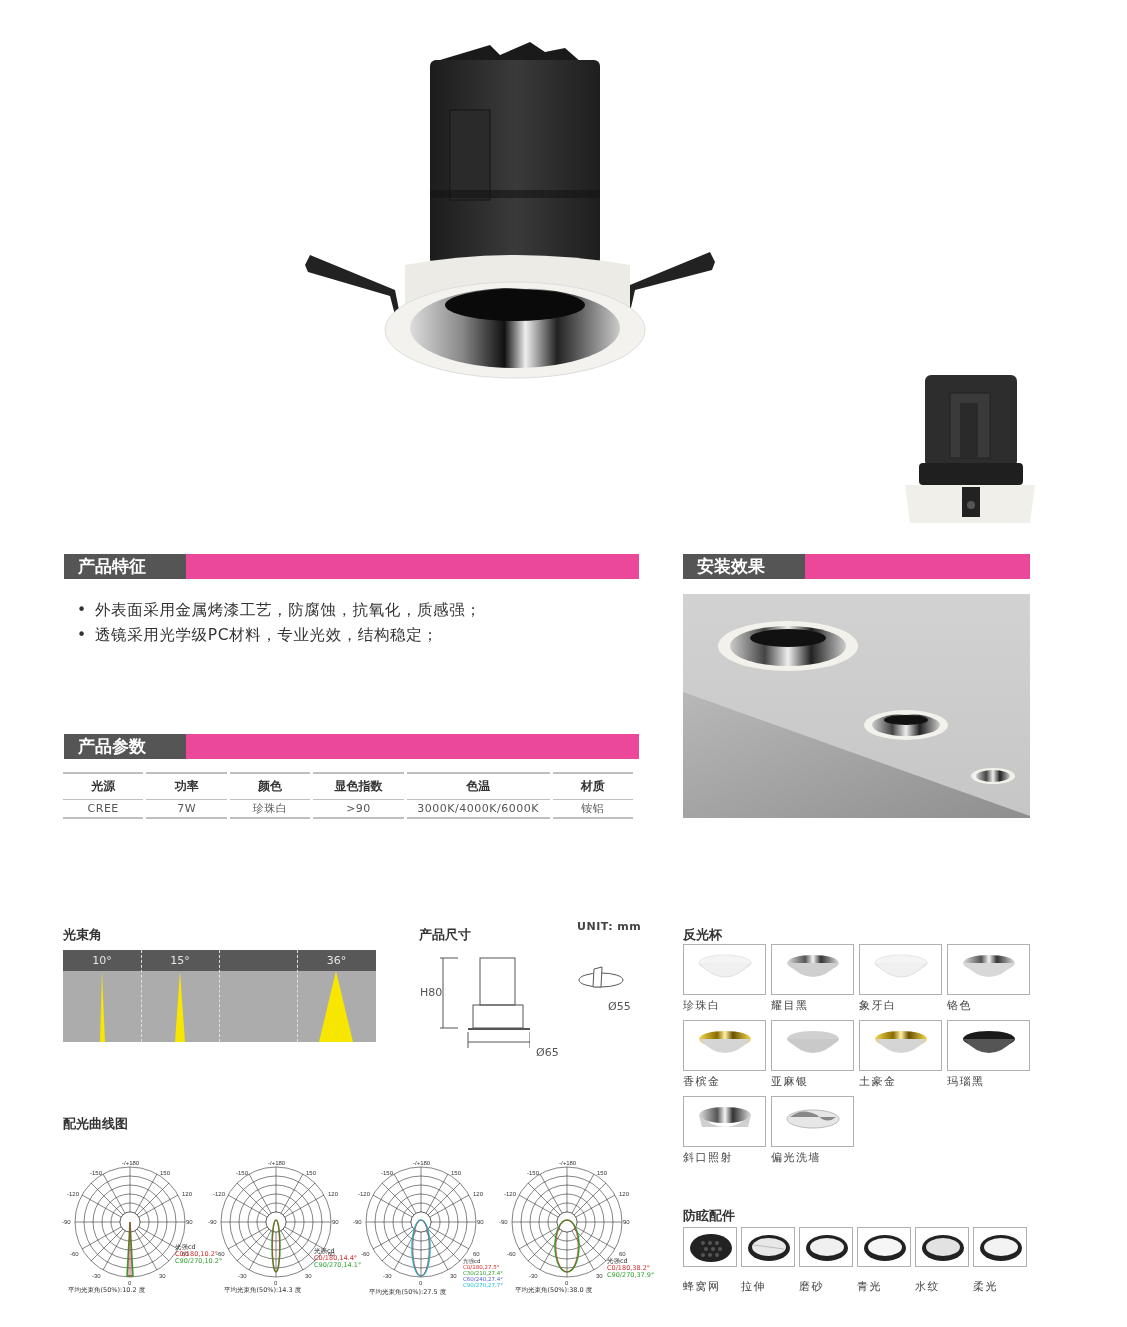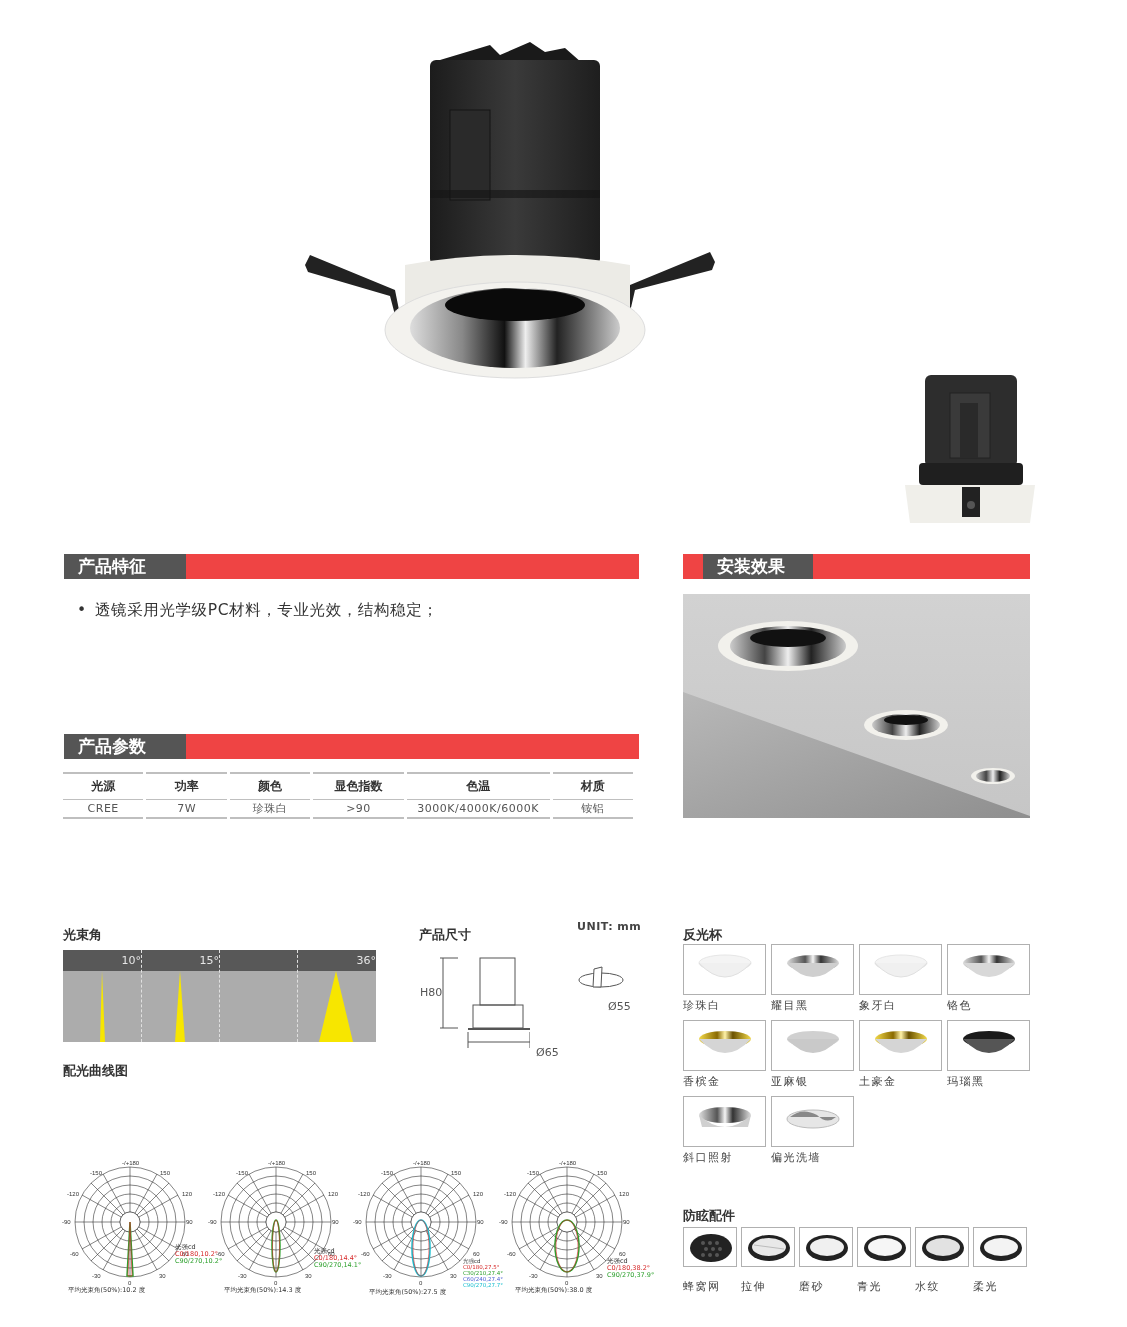--- a/index.html
+++ b/index.html
@@ -2,21 +2,21 @@
 <html><head>
 <meta charset="utf-8">
 <style>
   * { box-sizing: border-box; margin: 0; padding: 0; }
   html, body { width: 1127px; height: 1327px; background: #ffffff; overflow: hidden; }
   body { position: relative; font-family: "DejaVu Sans", "Liberation Sans", sans-serif; color: #333; }
 
   .abs { position: absolute; }
 
   
-  .sec-bar { position: absolute; height: 25px; background: #ef4444; }
+  .sec-bar { position: absolute; height: 25px; background: #ec4899; }
   .sec-bar .tag { position: absolute; left: 0; top: 0; height: 25px; background: #555555; color: #fff; font-weight: bold; font-size: 17px; line-height: 25px; padding-left: 14px; }
 
   
   .features { position: absolute; left: 75px; top: 598px; width: 560px; }
   .features li { list-style: none; font-size: 15.5px; line-height: 25px; color: #333; position: relative; padding-left: 20px; letter-spacing: 0.6px; white-space: nowrap; }
   .features li::before { content: "•"; position: absolute; left: 2px; top: 0; color: #333; }
 
   
   .ptable { position: absolute; left: 63px; top: 772px; width: 576px; border-collapse: separate; border-spacing: 3px 0; table-layout: fixed; margin-left: -3px; }
   .ptable th { font-size: 12px; font-weight: bold; color: #333; height: 28px; border-top: 2px solid #bfbfbf; border-bottom: 1px solid #bfbfbf; text-align: center; }
@@ -25,21 +25,21 @@
   
   .install { position: absolute; left: 683px; top: 594px; width: 347px; height: 224px; background: #cfcfcf; overflow: hidden; }
 
   
   .label-b { position: absolute; font-size: 13px; font-weight: bold; color: #333; }
 
   
   .beam { position: absolute; left: 63px; top: 950px; width: 313px; height: 92px; background: #acacac; }
   .beam-head { position: absolute; left: 0; top: 0; width: 313px; height: 21px; background: #585858; }
   .beam-col { position: absolute; top: 0; width: 78px; height: 92px; }
-  .beam-col .deg { position: absolute; top: 0; width: 100%; height: 21px; line-height: 21px; text-align: right; color: #e6e6e6; font-size: 11px; }
+  .beam-col .deg { position: absolute; top: 0; width: 100%; height: 21px; line-height: 21px; text-align: center; color: #e6e6e6; font-size: 11px; }
   .beam-div { position: absolute; top: 0; width: 0; height: 92px; border-left: 1px dashed #e0e0e0; }
 
   
   .dim-text { position: absolute; font-size: 11px; color: #555; }
 
   
   .cell { position: absolute; width: 83px; height: 51px; border: 1.5px solid #b0b0b0; background: #fff; overflow: hidden; }
   .cell-label { position: absolute; font-size: 11px; color: #444; letter-spacing: 1.5px; }
 
   .acc { position: absolute; width: 54px; height: 40px; border: 1.5px solid #b0b0b0; background: #fff; overflow: hidden; }
@@ -94,20 +94,21 @@
     <path d="M0 112 L130 112 L125 150 L5 150 Z" fill="#f0efea"></path>
     <rect x="57" y="114" width="18" height="30" fill="#222"></rect>
     <circle cx="66" cy="132" r="4" fill="#555"></circle>
   </svg>
 </div>
 
 <div class="sec-bar" style="left:64px;top:554px;width:575px;">
   <div class="tag" style="width:122px;">产品特征</div>
 </div>
 <ul class="features">
+  <li>外表面采用金属烤漆工艺，防腐蚀，抗氧化，质感强；</li>
   <li>透镜采用光学级PC材料，专业光效，结构稳定；</li>
 </ul>
 
 <div class="sec-bar" style="left:64px;top:734px;width:575px;">
   <div class="tag" style="width:122px;">产品参数</div>
 </div>
 <table class="ptable">
   <colgroup>
       <col style="width:80px">
       <col style="width:80px">
@@ -130,21 +131,21 @@
     <td>7W</td>
     <td>珍珠白</td>
     <td>&gt;90</td>
     <td>3000K/4000K/6000K</td>
     <td>铵铝</td>
   </tr>
 </tbody>
   </table>
 
 <div class="sec-bar" style="left:683px;top:554px;width:347px;">
-  <div class="tag" style="width:110px;margin-left:20px;">安装效果</div>
+  <div class="tag" style="width:122px;">安装效果</div>
 </div>
 <div class="install">
   <svg width="347" height="224" viewBox="0 0 347 224">
     <defs>
       <linearGradient id="ceil" x1="0" y1="0" x2="0" y2="1">
           <stop offset="0" stop-color="#d2d2d2"></stop>
           <stop offset="1" stop-color="#c6c6c6"></stop>
         </linearGradient>
       <linearGradient id="wall" x1="0" y1="0" x2="1" y2="1">
           <stop offset="0" stop-color="#b8b8b8"></stop>
@@ -359,21 +360,21 @@
       <ellipse cx="27" cy="19" rx="17" ry="9" fill="#f3f3f3"></ellipse>
     </svg>
 </div>
 <div class="cell-label" style="left:683px;top:1279px;">蜂窝网</div>
 <div class="cell-label" style="left:741px;top:1279px;">拉伸</div>
 <div class="cell-label" style="left:799px;top:1279px;">磨砂</div>
 <div class="cell-label" style="left:857px;top:1279px;">青光</div>
 <div class="cell-label" style="left:915px;top:1279px;">水纹</div>
 <div class="cell-label" style="left:973px;top:1279px;">柔光</div>
 
-<div class="label-b" style="left:63px;top:1062px;">配光曲线图</div>
+<div class="label-b" style="left:63px;top:1115px;">配光曲线图</div>
 
 <div class="polar" style="left:60px;top:1158px;">
   <svg width="150" height="145" viewBox="0 0 150 145">
     <g fill="none" stroke="#333" stroke-width="0.6">
       <circle cx="70" cy="64" r="55"></circle>
         <circle cx="70" cy="64" r="46"></circle>
         <circle cx="70" cy="64" r="37"></circle>
         <circle cx="70" cy="64" r="28"></circle>
         <circle cx="70" cy="64" r="19"></circle>
         <circle cx="70" cy="64" r="10"></circle>

